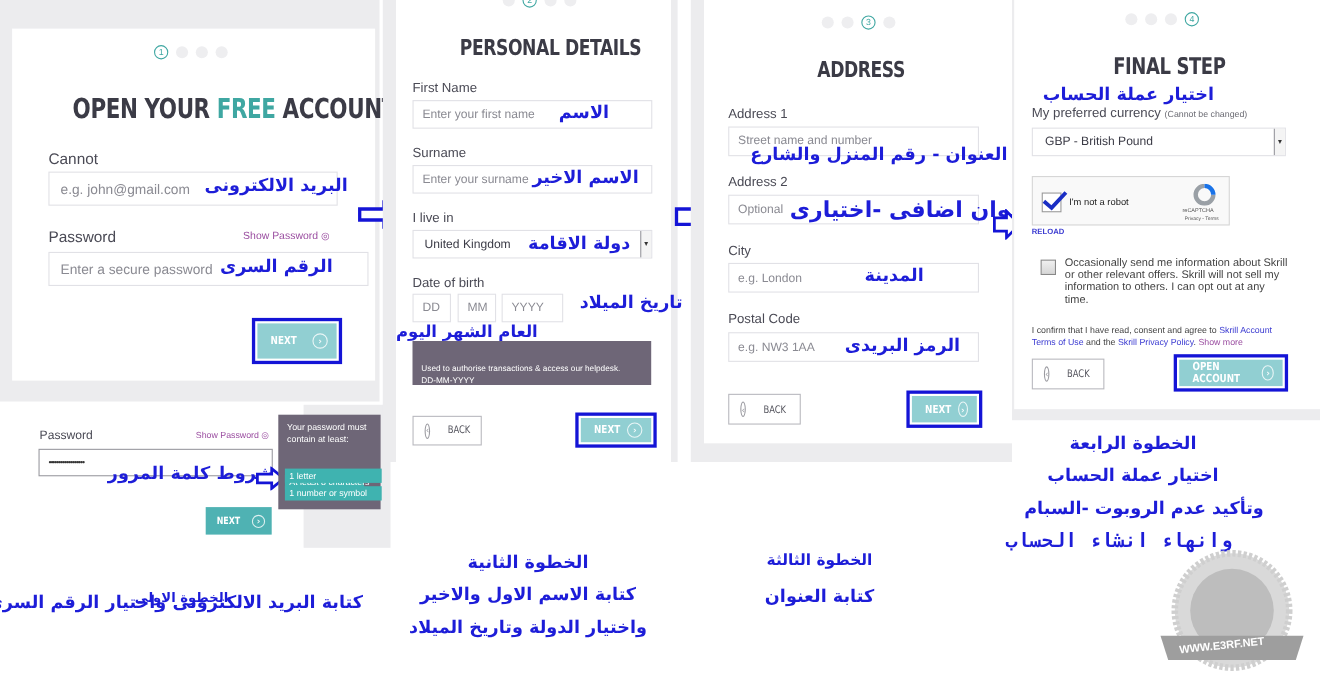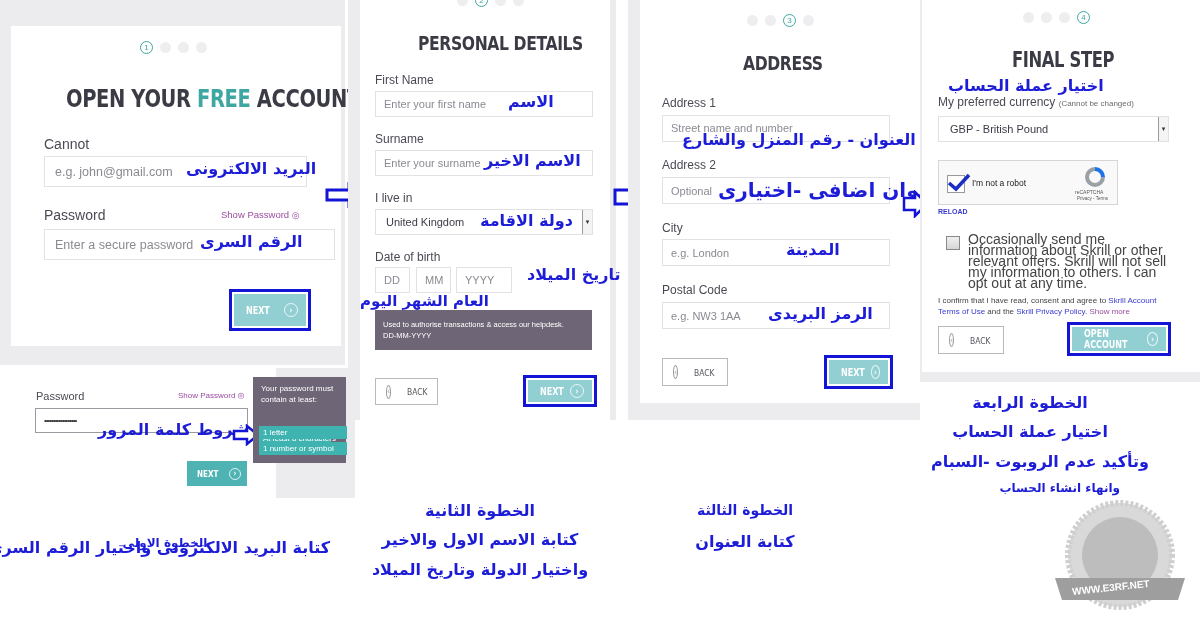--- a/index.html
+++ b/index.html
@@ -134,21 +134,21 @@
 </div>
 <div class="ar" style="left:480px;top:211px;font-size:16px;">دولة الاقامة</div>
 
 <div class="lbl" style="left:375px;top:250px;">Date of birth</div>
 <div class="field" style="left:375px;top:267px;width:35px;height:26px;">DD</div>
 <div class="field" style="left:416px;top:267px;width:35px;height:26px;">MM</div>
 <div class="field" style="left:456px;top:267px;width:56px;height:26px;">YYYY</div>
 <div class="ar" style="left:527px;top:265px;font-size:16px;">تاريخ الميلاد</div>
 <div class="ar" style="left:360px;top:292px;font-size:15px;">العام   الشهر   اليوم</div>
 
-<div class="tooltip-dark" style="left:375px;top:310px;width:217px;height:40px;padding:9px 8px;font-size:7.5px;">
+<div class="tooltip-dark" style="left:375px;top:310px;width:217px;height:40px;padding:19px 8px;font-size:7.5px;">
   <div>Used to authorise transactions &amp; access our helpdesk.</div>
   <div>DD-MM-YYYY</div>
 </div>
 
 <div class="back-btn" style="left:375px;top:378px;width:63px;height:27px;">
   <span class="circ-icon">‹</span>
   <span class="lab">BACK</span>
 </div>
 <div class="next-wrap" style="left:523px;top:375px;width:74px;height:32px;">
   <div class="next-btn">
@@ -235,21 +235,21 @@
   <svg style="position:absolute;left:145px;top:6px;" width="22" height="20" viewBox="0 0 22 20">
     <path d="M11 2 A8 8 0 1 0 19 10" fill="none" stroke="#9aa0a6" stroke-width="4"></path>
     <path d="M11 2 A8 8 0 0 1 19 10" fill="none" stroke="#1a73e8" stroke-width="4"></path>
   </svg>
   <span style="position:absolute;left:136px;top:28px;font-size:5px;color:#555;">reCAPTCHA</span>
   <span style="position:absolute;left:138px;top:35px;font-size:4.5px;color:#555;white-space:nowrap;">Privacy - Terms</span>
 </div>
 <div style="position:absolute;left:938px;top:208px;font-size:7px;font-weight:bold;color:#3a3ad1;">RELOAD</div>
 
 <div style="position:absolute;left:946px;top:236px;width:14px;height:14px;border:1px solid #888;background:linear-gradient(#f0f0f0,#d6d6d6);"></div>
-<div style="position:absolute;left:968px;top:234px;width:205px;font-size:14px;line-height:11px;color:#444;">Occasionally send me information about Skrill or other relevant offers. Skrill will not sell my information to others. I can opt out at any time.</div>
+<div style="position:absolute;left:968px;top:234px;width:205px;font-size:10px;line-height:11px;color:#444;">Occasionally send me information about Skrill or other relevant offers. Skrill will not sell my information to others. I can opt out at any time.</div>
 
 <div style="position:absolute;left:938px;top:295px;width:240px;font-size:8px;line-height:11px;color:#444;">
   <span>I confirm that I have read, consent and agree to </span><span class="link">Skrill Account Terms of Use</span><span> and the </span><span class="link">Skrill Privacy Policy</span><span>. </span><span class="muted-link">Show more</span>
 </div>
 
 <div class="back-btn" style="left:938px;top:326px;width:66px;height:28px;">
   <span class="circ-icon">‹</span>
   <span class="lab">BACK</span>
 </div>
 <div class="next-wrap" style="left:1067px;top:322px;width:104px;height:34px;">
@@ -265,21 +265,21 @@
 <div class="ar" style="left:380px;top:501px;width:200px;text-align:center;font-size:16px;">الخطوة الثانية</div>
 <div class="ar" style="left:370px;top:530px;width:220px;text-align:center;font-size:16px;">كتابة الاسم الاول والاخير</div>
 <div class="ar" style="left:360px;top:560px;width:240px;text-align:center;font-size:16px;">واختيار الدولة وتاريخ الميلاد</div>
 
 <div class="ar" style="left:680px;top:502px;width:130px;text-align:center;font-size:14px;">الخطوة الثالثة</div>
 <div class="ar" style="left:680px;top:532px;width:130px;text-align:center;font-size:16px;">كتابة العنوان</div>
 
 <div class="ar" style="left:960px;top:393px;width:140px;text-align:center;font-size:16px;">الخطوة الرابعة</div>
 <div class="ar" style="left:950px;top:422px;width:160px;text-align:center;font-size:16px;">اختيار عملة الحساب</div>
 <div class="ar" style="left:930px;top:452px;width:220px;text-align:center;font-size:16px;">وتأكيد عدم الروبوت -السبام</div>
-<div class="ar" style="left:950px;top:481px;width:170px;font-size:12px;">وانهاء انشاء الحساب</div>
+<div class="ar" style="left:950px;top:481px;width:170px;font-size:18px;font-family:Liberation Mono, monospace;">وانهاء انشاء الحساب</div>
 
 <div style="position:absolute;left:1050px;top:500px;width:140px;height:128px;">
   <svg width="140" height="128" viewBox="0 0 140 128">
     <circle cx="70" cy="55" r="52" fill="#d9d9d9" stroke="#cfcfcf" stroke-width="6" stroke-dasharray="3 2"></circle>
     <circle cx="70" cy="55" r="38" fill="#bdbdbd"></circle>
     <path d="M5 78 L135 78 L128 100 L12 100 Z" fill="#9e9e9e"></path>
   </svg>
   <div style="position:absolute;left:22px;top:82px;font-size:10px;font-weight:bold;color:#fff;transform:rotate(-6deg);">WWW.E3RF.NET</div>
 </div>
 

